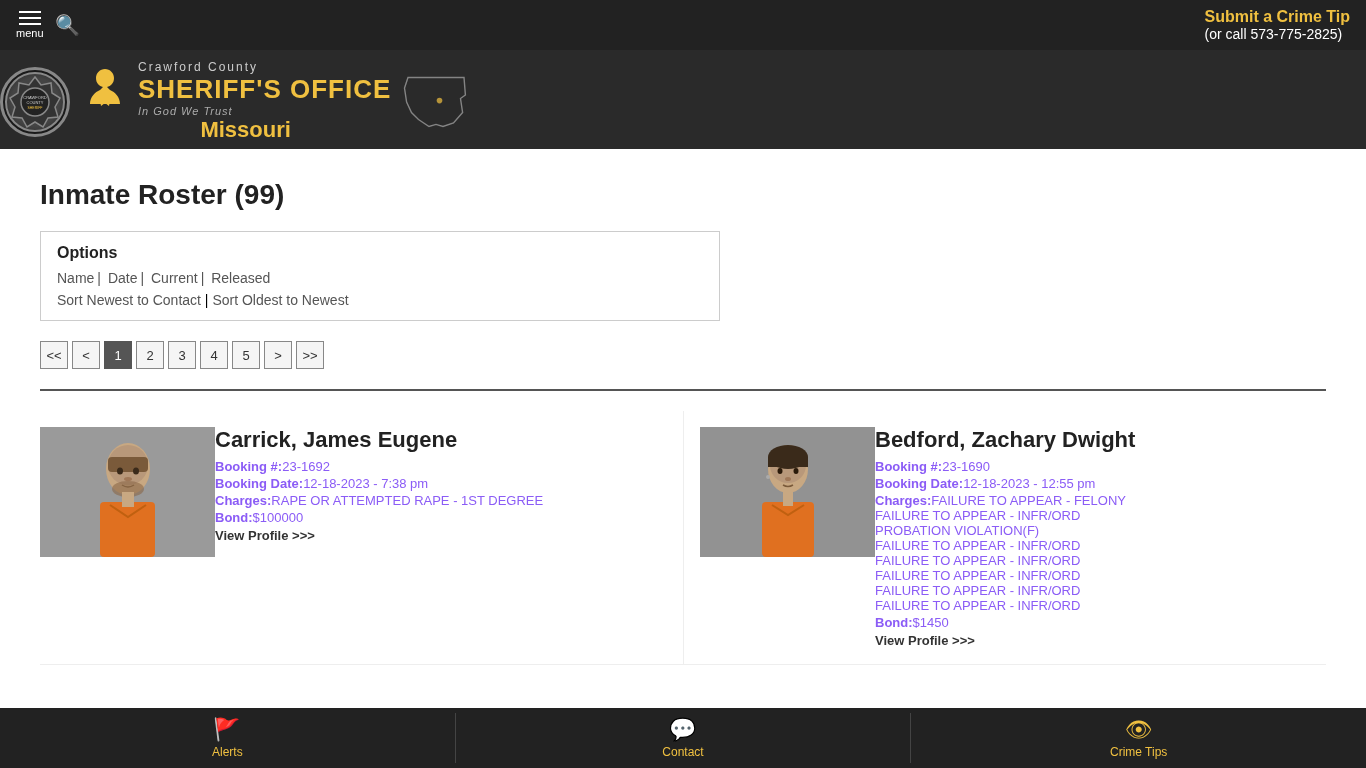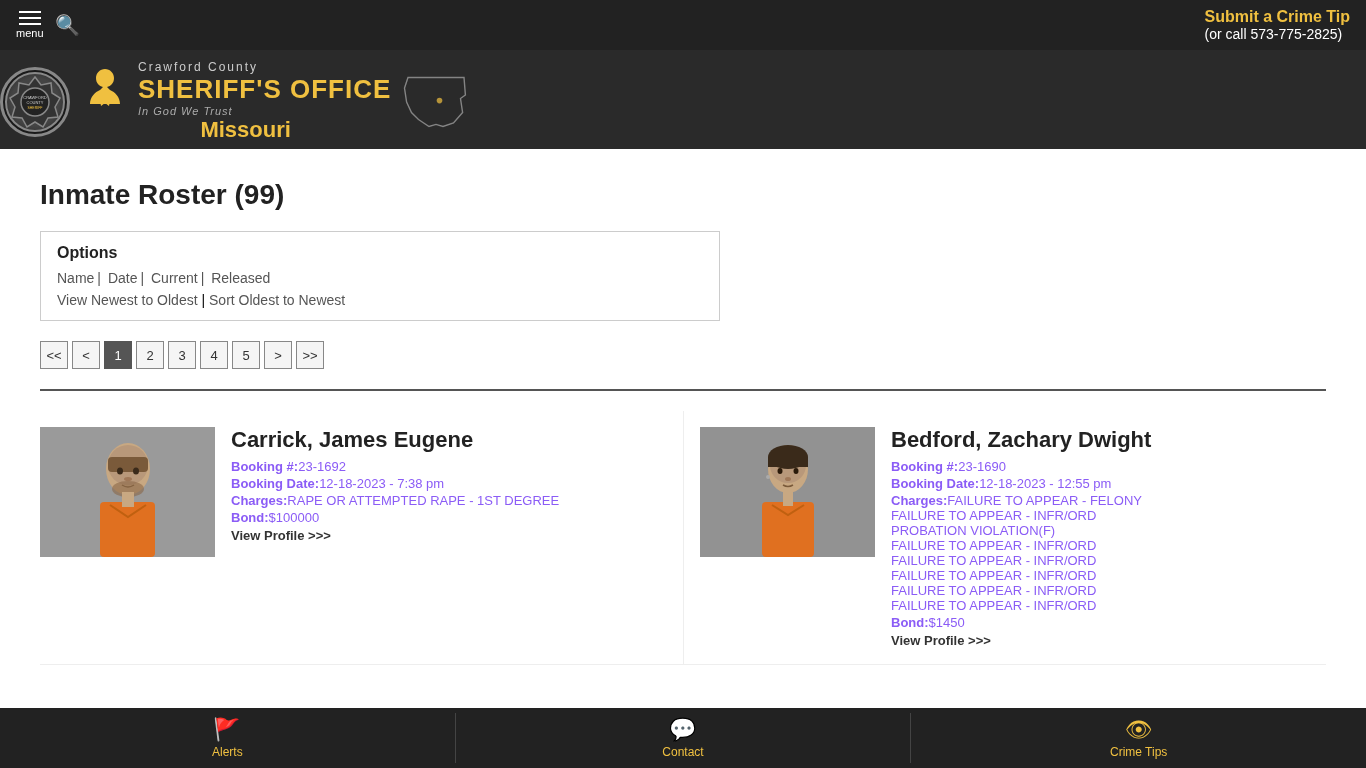--- a/index.html
+++ b/index.html
@@ -167,21 +167,20 @@
     }
 
     
     .inmate-grid {
       display: grid;
       grid-template-columns: 1fr 1fr;
       gap: 0;
     }
     .inmate-card {
       display: flex;
-      gap: 16px;
       padding: 16px 16px 16px 0;
       border-bottom: 1px solid #eee;
     }
     .inmate-card:nth-child(even) {
       padding-left: 16px;
       border-left: 1px solid #eee;
     }
     .inmate-info {
       flex: 1;
     }
@@ -324,21 +323,21 @@
 
   <div class="options-box">
     <div class="options-title">Options</div>
     <div class="options-links">
       <a href="#">Name</a><span class="sep">|</span>
       <a href="#">Date</a><span class="sep">|</span>
       <a href="#">Current</a><span class="sep">|</span>
       <a href="#">Released</a>
     </div>
     <div class="sort-links">
-      <a href="#">View Newest to Oldest</a>
+      <a href="#">Sort Newest to Contact</a>
       <span class="sep">|</span>
       <a href="#">Sort Oldest to Newest</a>
     </div>
   </div>
 
   <div class="pagination">
     <a href="#" class="page-btn">&lt;&lt;</a>
     <a href="#" class="page-btn">&lt;</a>
     <a href="#" class="page-btn active">1</a>
     <a href="#" class="page-btn">2</a>

